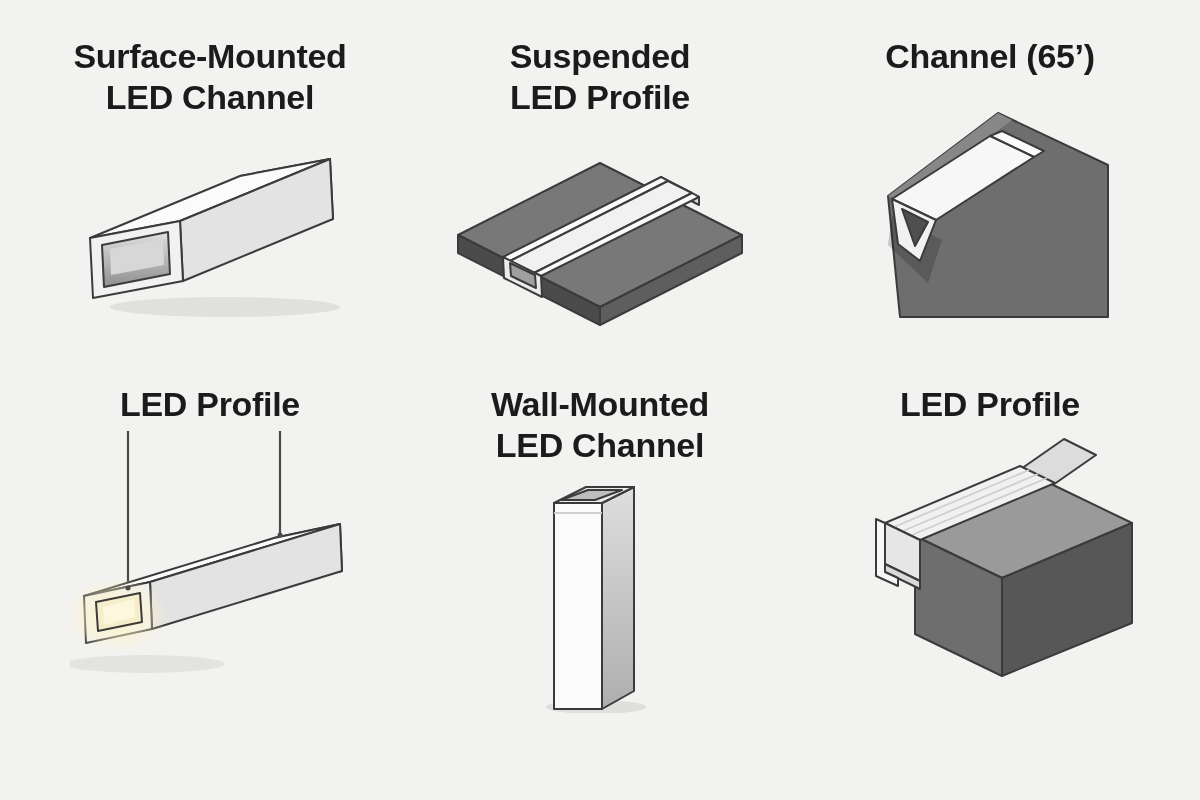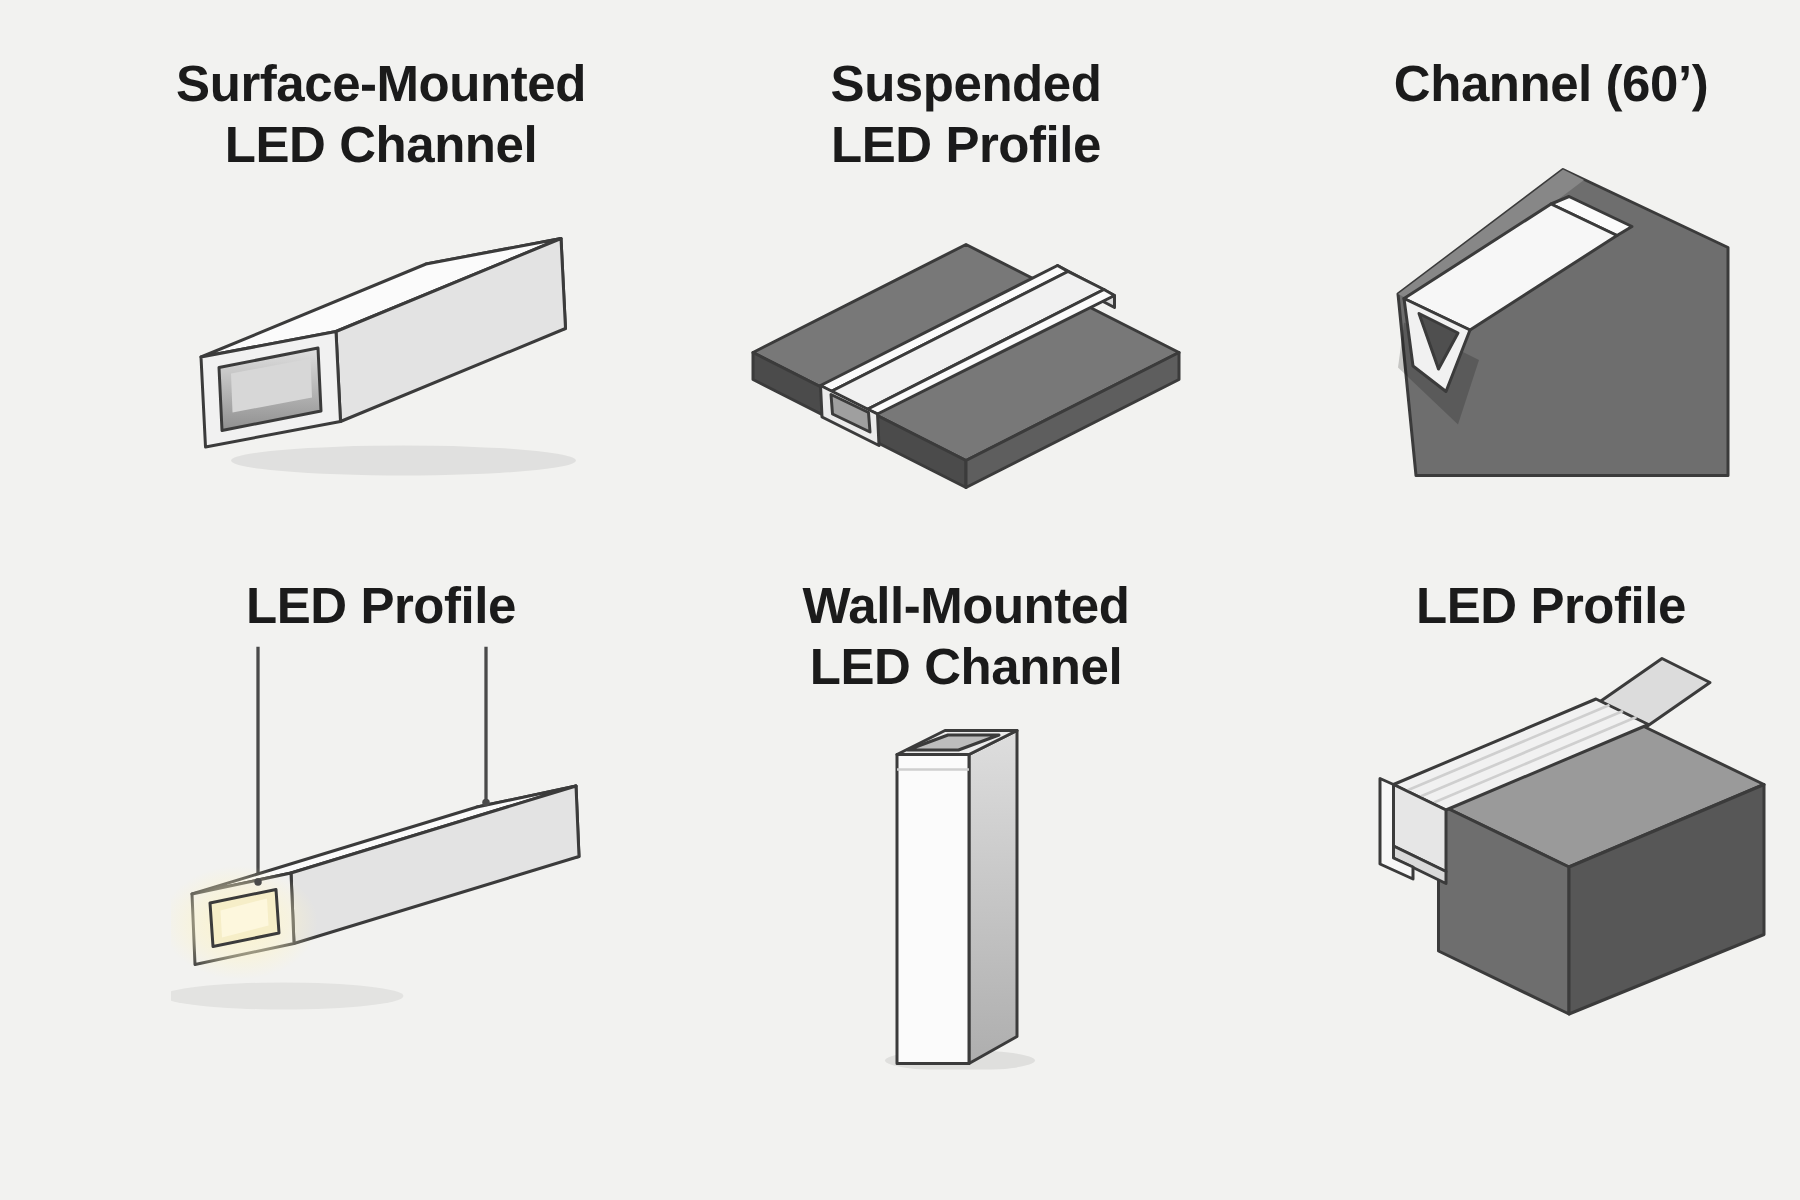--- a/index.html
+++ b/index.html
@@ -4,21 +4,21 @@
 <style>
   * { box-sizing: border-box; margin: 0; padding: 0; }
   :root{
     --background:#f2f2f0; --title-text:#1b1b1b; --outline:#3b3b3b;
     --profile-white:#fbfbfb; --profile-light:#f1f1f1; --profile-shade:#e3e3e3;
     --cavity-gray:#c0c0c0; --slab-gray:#787878; --slab-dark:#4b4b4b;
     --step-gray:#9a9a9a; --wire-gray:#4a4a4a; --warm-glow:#f6eec8;
   }
   html,body{width:1200px;height:800px;overflow:hidden;}
   body{background:var(--background);font-family:"Liberation Sans",sans-serif;}
-  .grid{display:grid;width:1024px;height:800px;grid-template-columns:420px 360px 420px;grid-template-rows:370px 430px;margin-left:44px;}
+  .grid{display:grid;width:1024px;height:800px;grid-template-columns:420px 360px 420px;grid-template-rows:370px 430px;}
   .cell{display:flex;flex-direction:column;align-items:center;padding-top:36px;}
   .cell.row2{padding-top:14px;}
   .title{font-size:34px;font-weight:700;line-height:1.22;color:var(--title-text);text-align:center;letter-spacing:-0.3px;}
   .title span{display:block;}
   .art{margin-top:16px;display:flex;justify-content:center;align-items:flex-start;}
   .row2 .art{margin-top:6px;}
   .p polygon,.p rect,.p path{stroke:var(--outline);stroke-width:2;stroke-linejoin:round;}
   .p .ns{stroke:none;}
   .soft{stroke:#cfcfcf;stroke-width:1.8;fill:none;}
   .wire line{stroke:var(--wire-gray);stroke-width:2.2;}
@@ -80,21 +80,21 @@
           <polygon points="84,138 242,58 249,62 91,141" class="f-white"></polygon>
           <polygon points="53,122 91,141 92,162 54,143" fill="#ebebeb"></polygon>
           <polygon points="60,128 85,140 86,153 61,141" fill="#9f9f9f"></polygon>
         </g>
       </svg>
     </div>
   </section>
 
   <section class="cell">
     <h2 class="title">
-      <span>Channel (60’)</span>
+      <span>Channel (65’)</span>
     </h2>
     <div class="art">
       <svg width="240" height="228" viewBox="0 0 240 228">
         <g class="p">
           <polygon points="18,103 128,20 238,72 238,224 30,224" fill="#6e6e6e"></polygon>
           <polygon points="18,103 128,20 142,27 32,110" fill="#878787" class="ns"></polygon>
         </g>
         <polygon points="22,122 72,147 58,190 18,152" fill="rgba(0,0,0,0.18)"></polygon>
         <g class="p">
           <polygon points="120,43 132,38 174,58 164,64" class="f-white"></polygon>

